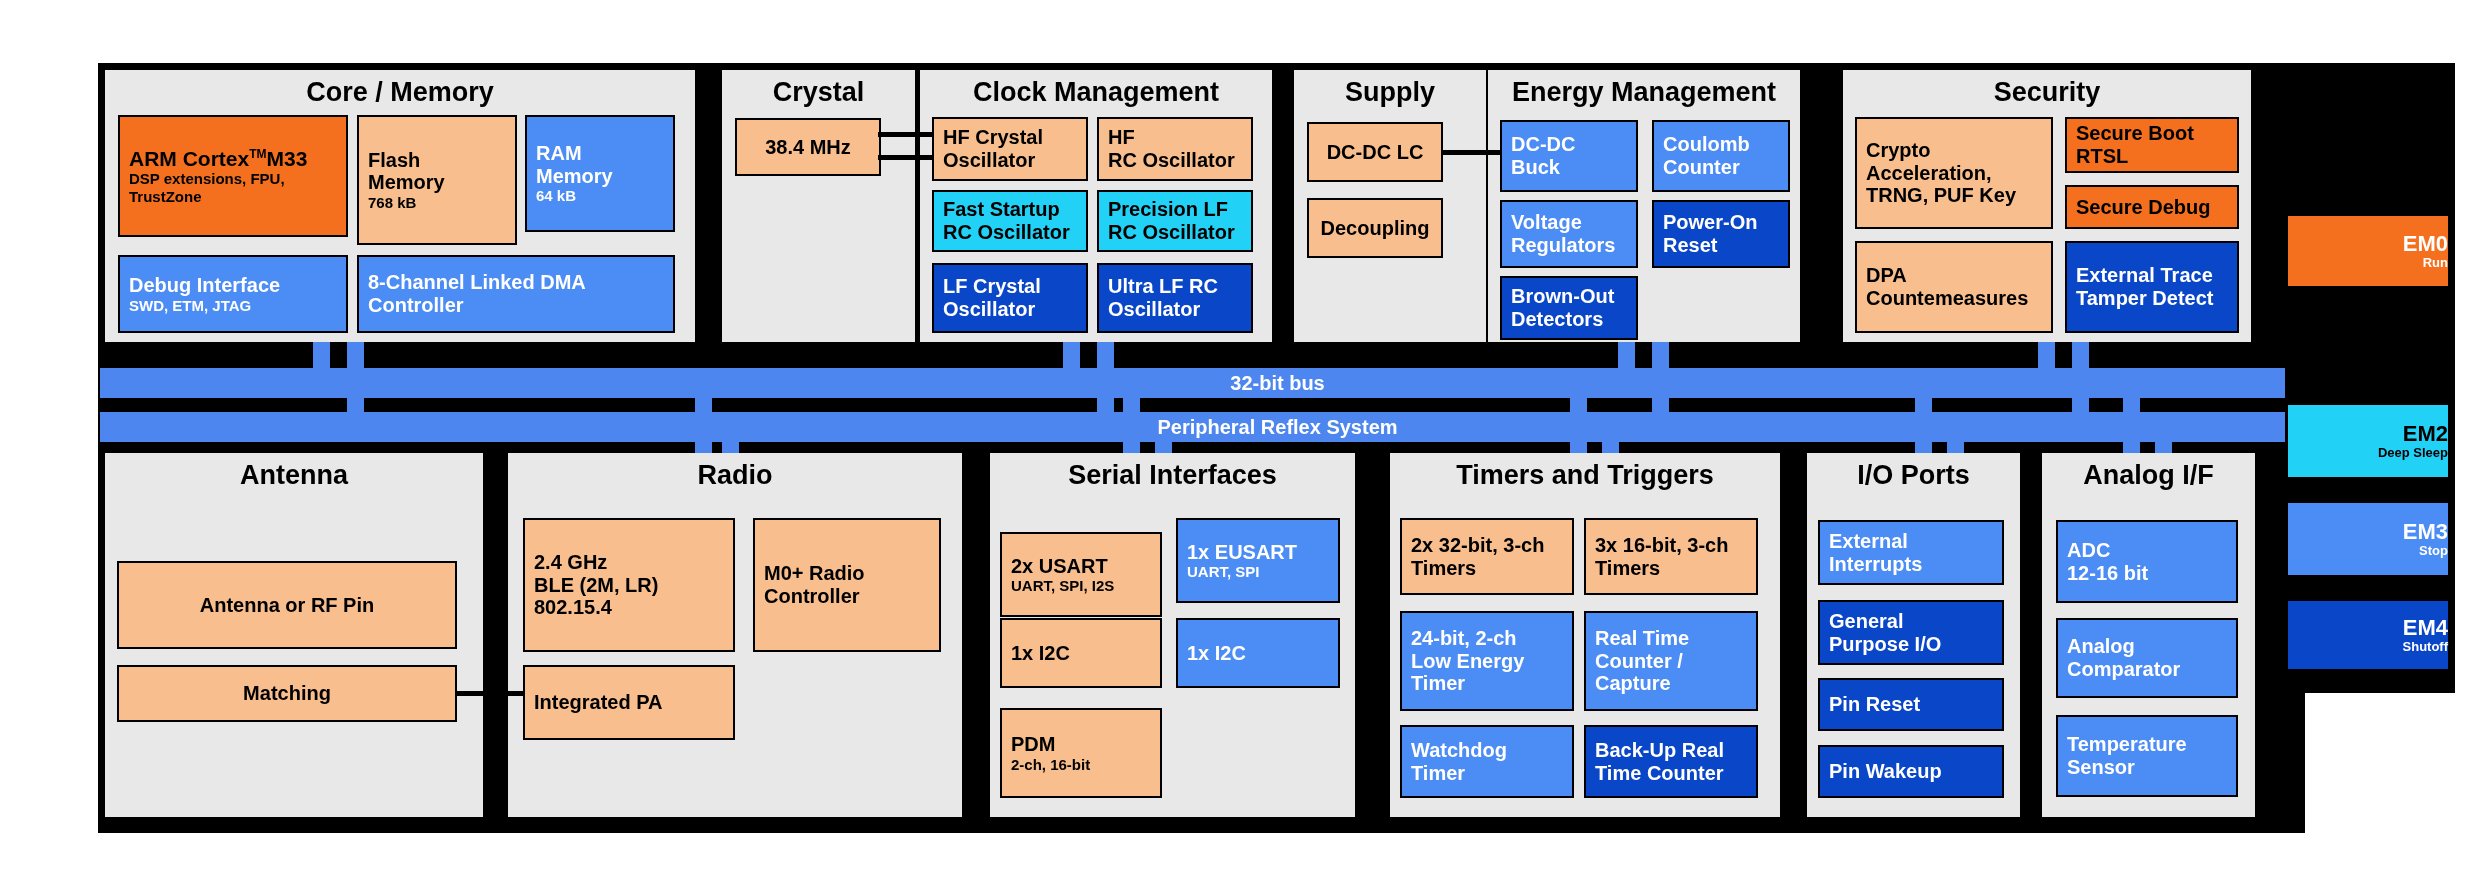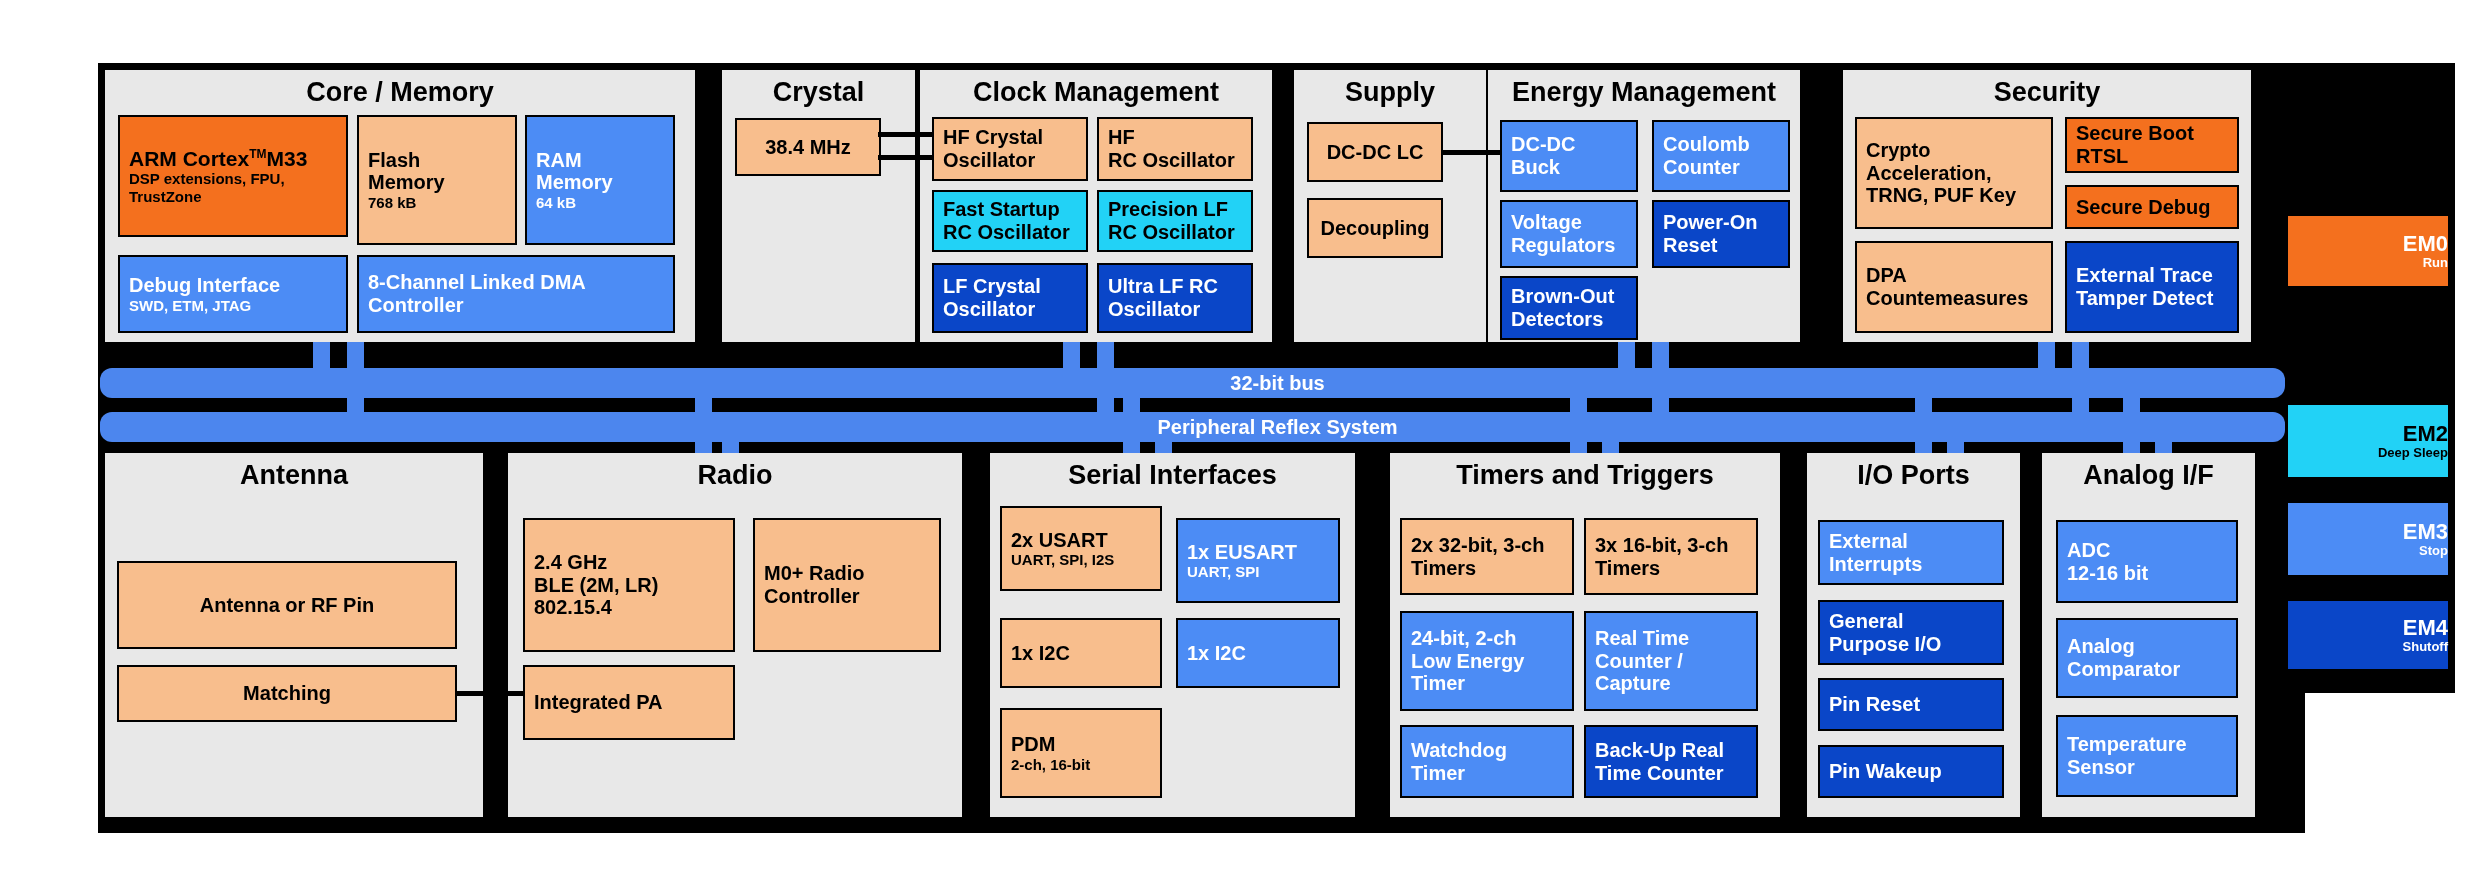--- a/index.html
+++ b/index.html
@@ -18,21 +18,21 @@
   .s{font-size:15px;line-height:1.15;white-space:pre-line;margin-top:0;}
   .armline{font-size:21px;line-height:1.1;}
   .armline sup{font-size:12px;}
   .orange{background:#F4701E;}
   .peach{background:#F8BE8D;}
   .cyan{background:#22D2F6;}
   .blue{background:#4C8CF5;color:#fff;}
   .dkblue{background:#0A46C8;color:#fff;}
   .wtext{color:#fff;}
   .bus{position:absolute;left:100px;width:2185px;height:30px;background:#4C86EE;display:flex;
-       align-items:center;justify-content:center;padding-left:170px;box-sizing:border-box;border-radius:12px;}
+       align-items:center;justify-content:center;padding-left:170px;box-sizing:border-box;}
   .buslabel{color:#fff;font-size:20px;}
   .tab{position:absolute;width:17px;background:#4C86EE;}
   .wire{position:absolute;height:5px;background:#000;z-index:6;}
   .embox{position:absolute;left:2288px;width:160px;display:flex;flex-direction:column;justify-content:center;
          align-items:flex-end;text-align:center;}
   .emname{font-size:22px;line-height:1.15;}
   .emsub{font-size:13px;line-height:1.15;}
 </style>
 </head>
 <body>
@@ -78,21 +78,21 @@
     <div class="box orange" style="left:13px;top:45px;width:230px;height:122px">
       <div class="armline"><span>ARM Cortex</span><sup>TM</sup><span>M33</span></div>
       <div class="s">DSP extensions, FPU,
 TrustZone</div>
     </div>
     <div class="box peach" style="left:252px;top:45px;width:160px;height:130px">
       <div class="t">Flash
 Memory</div>
       <div class="s">768 kB</div>
     </div>
-    <div class="box blue" style="left:420px;top:45px;width:150px;height:130px">
+    <div class="box blue" style="left:420px;top:45px;width:150px;height:117px">
       <div class="t">RAM
 Memory</div>
       <div class="s">64 kB</div>
     </div>
     <div class="box blue" style="left:13px;top:185px;width:230px;height:78px">
       <div class="t">Debug Interface</div>
       <div class="s">SWD, ETM, JTAG</div>
     </div>
     <div class="box blue" style="left:252px;top:185px;width:318px;height:78px">
       <div class="t">8-Channel Linked DMA
@@ -214,21 +214,21 @@
       <div class="t">M0+ Radio
 Controller</div>
     </div>
     <div class="box peach" style="left:15px;top:212px;width:212px;height:75px">
       <div class="t">Integrated PA</div>
     </div>
   </div>
 
   <div class="panel low" style="left:990px;width:365px">
     <div class="ptitle">Serial Interfaces</div>
-    <div class="box peach" style="left:10px;top:53px;width:162px;height:85px">
+    <div class="box peach" style="left:10px;top:79px;width:162px;height:85px">
       <div class="t">2x USART</div>
       <div class="s">UART, SPI, I2S</div>
     </div>
     <div class="box blue" style="left:186px;top:65px;width:164px;height:85px">
       <div class="t">1x EUSART</div>
       <div class="s">UART, SPI</div>
     </div>
     <div class="box peach" style="left:10px;top:165px;width:162px;height:70px">
       <div class="t">1x I2C</div>
     </div>

